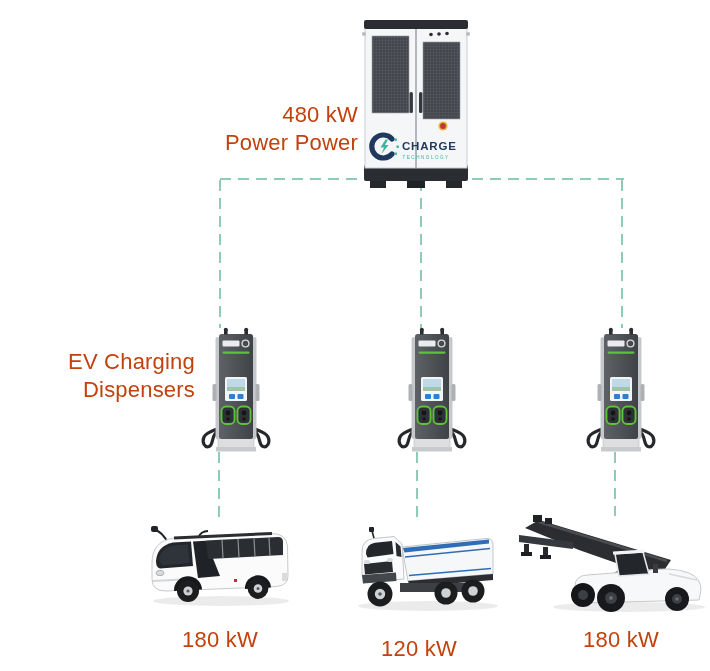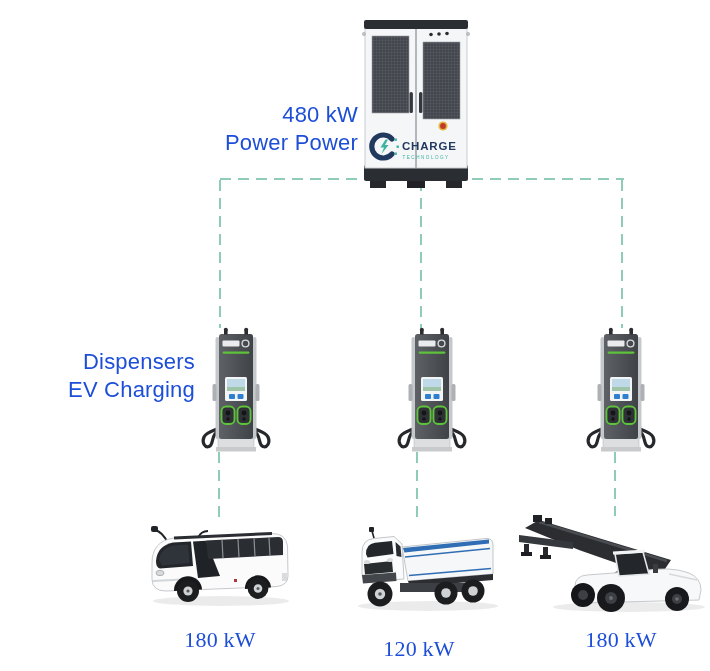--- a/index.html
+++ b/index.html
@@ -5,23 +5,23 @@
   html,body{margin:0;padding:0;background:#fff;}
   .canvas{
     position:relative;width:710px;height:671px;background:#ffffff;overflow:hidden;
     font-family:"Liberation Sans",sans-serif;color:#0a0a0a;
   }
   .abs{position:absolute;}
   
   .dash-h{height:2px;background:repeating-linear-gradient(90deg,#8fccb8 0 11px,transparent 11px 18px);}
   .dash-v{width:2px;background:repeating-linear-gradient(180deg,#8fccb8 0 11px,transparent 11px 18px);}
   
-  .lbl{font-size:22px;line-height:28px;letter-spacing:0.2px;color:#1d4ed8;}
+  .lbl{font-size:22px;line-height:28px;letter-spacing:0.2px;color:#c2410c;}
   .lbl-right{text-align:right;}
-  .lbl-center{text-align:center;font-family:Liberation Serif, serif;}
+  .lbl-center{text-align:center;}
   svg{display:block;}
 </style>
 </head>
 <body>
 
 <div class="canvas">
 
   <div class="abs dash-h" style="left:220px;top:178px;width:404px;"></div>
   <div class="abs dash-v" style="left:219px;top:180px;height:148px;"></div>
   <div class="abs dash-v" style="left:420px;top:180px;height:148px;"></div>
@@ -85,22 +85,22 @@
       <text x="41.5" y="142.5" font-size="4.6" letter-spacing="1.5" fill="#3cb4a0">TECHNOLOGY</text>
     </g>
   </svg>
 
   <div class="abs lbl lbl-right" style="right:352px;top:101px;width:170px;">
     <div>480 kW</div>
     <div>Power Power</div>
   </div>
 
   <div class="abs lbl lbl-right" style="right:515px;top:348px;width:160px;">
+    <div>EV Charging</div>
     <div>Dispensers</div>
-    <div>EV Charging</div>
   </div>
 
   <svg width="0" height="0" style="position:absolute" aria-hidden="true">
     <defs>
       <g id="dispenser">
 
         <path d="M36 96 C30 103 16 103 13 110 C10.5 116 14 121 18 119.5 C22 118 20.5 112 24 107 C27 103 31 100 34 98" stroke="#26282c" stroke-width="3.2" fill="none" stroke-linecap="round"></path>
         <path d="M54 96 C60 103 74 103 77 110 C79.5 116 76 121 72 119.5 C68 118 69.5 112 66 107 C63 103 59 100 56 98" stroke="#26282c" stroke-width="3.2" fill="none" stroke-linecap="round"></path>
 
         <rect x="27" y="111" width="36" height="11" fill="#dcdee0" stroke="#b9bcc0" stroke-width="0.6"></rect>

